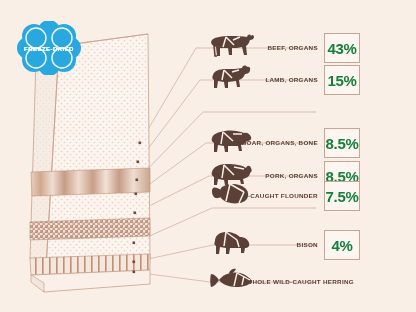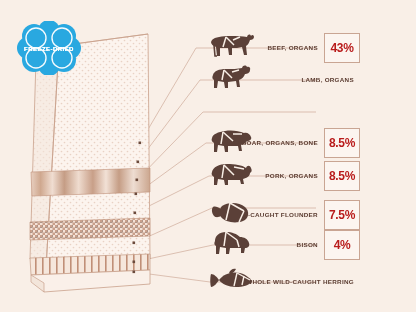--- a/index.html
+++ b/index.html
@@ -22,21 +22,21 @@
     font-family:"Liberation Sans", sans-serif;
     transform:scaleX(1.02);transform-origin:right center;
     white-space:nowrap;
   }
   .pctbox{
     width:36px;height:30px;box-sizing:border-box;
     border:1px solid #c9a593;background:#fcf5f0;
     display:flex;align-items:center;justify-content:center;
   }
   .pcttxt{
-    font-size:12px;font-weight:bold;color:#b91c1c;line-height:1;
+    font-size:15px;font-weight:bold;color:#15803d;line-height:1;
     font-family:"Liberation Sans", sans-serif;letter-spacing:-0.3px;
   }
   .icon{width:56px;height:34px;display:flex;align-items:center;justify-content:center;padding-left:6px;box-sizing:border-box;}
   .icon svg{display:block;}
 
   
   .badge{position:absolute;left:16px;top:21px;width:66px;height:54px;}
   .badge .btxt{
     position:absolute;left:0;top:0;width:66px;height:54px;
     display:flex;align-items:center;justify-content:center;
@@ -191,20 +191,23 @@
             <path d="M20,6 L17,16"></path>
             <path d="M20,6 L28,14"></path>
             <path d="M27,9 L34,6"></path>
           </g>
         </svg>
       </div>
     </div>
 
     <div class="row" style="top:63px">
       <div class="rlabel">LAMB, ORGANS</div>
+      <div class="pctbox">
+        <span class="pcttxt">15%</span>
+      </div>
       <div class="icon">
         <svg width="50" height="30" viewBox="0 0 50 30">
           <g fill="#5b4038">
             <path d="M7,12 C8,8 13,6 20,6 C26,6 32,6 36,5 C37,2 40,2 41,4 C43,3 45,5 44,7 C44,10 41,11 39,11 C38,14 36,16 33,17 L34,24 L31,24 L30,18 L22,19 L22,25 L19,25 L18,19 L12,18 L11,25 L8,25 L8,17 C6,16 6,14 7,12 Z"></path>
           </g>
           <g fill="none" stroke="#f9efe7" stroke-width="1.5">
             <path d="M18,7 L16,17"></path>
             <path d="M18,7 L26,15"></path>
             <path d="M26,9 L33,7"></path>
           </g>
@@ -244,21 +247,21 @@
           </g>
           <g fill="none" stroke="#f9efe7" stroke-width="1.5">
             <path d="M18,6 L16,19"></path>
             <path d="M18,6 L28,16"></path>
             <path d="M28,8 L38,10"></path>
           </g>
         </svg>
       </div>
     </div>
 
-    <div class="row" style="top:198px">
+    <div class="row" style="top:179px">
       <div class="rlabel">WILD-CAUGHT FLOUNDER</div>
       <div class="pctbox">
         <span class="pcttxt">7.5%</span>
       </div>
       <div class="icon">
         <svg width="50" height="30" viewBox="0 0 50 30">
           <g fill="#5b4038">
             <path d="M16,8 C22,4 33,4 39,9 C44,13 43,21 37,23 C29,26 19,24 15,19 C13,16 13,11 16,8 Z"></path>
             <path d="M15,11 C12,9 9,8 7,9 C5,11 6,16 8,18 C10,20 13,19 15,18 Z"></path>
           </g>

